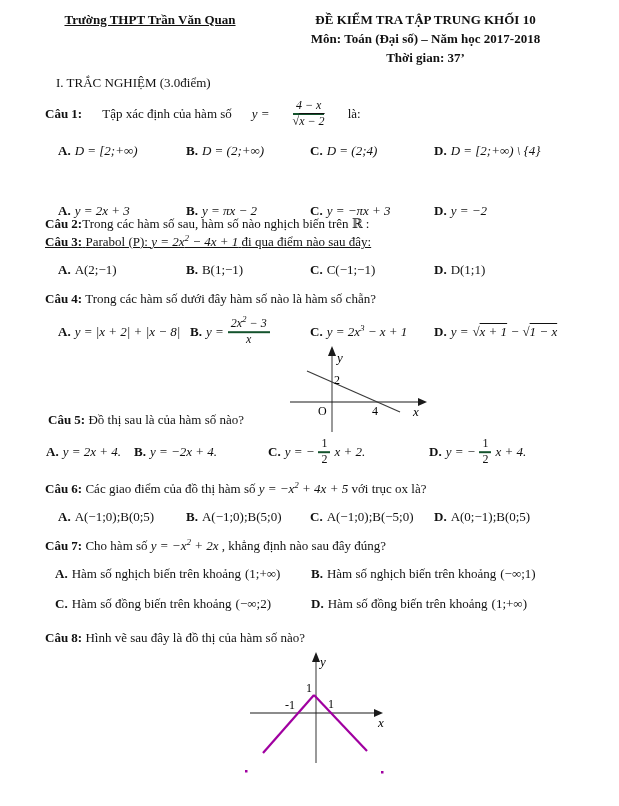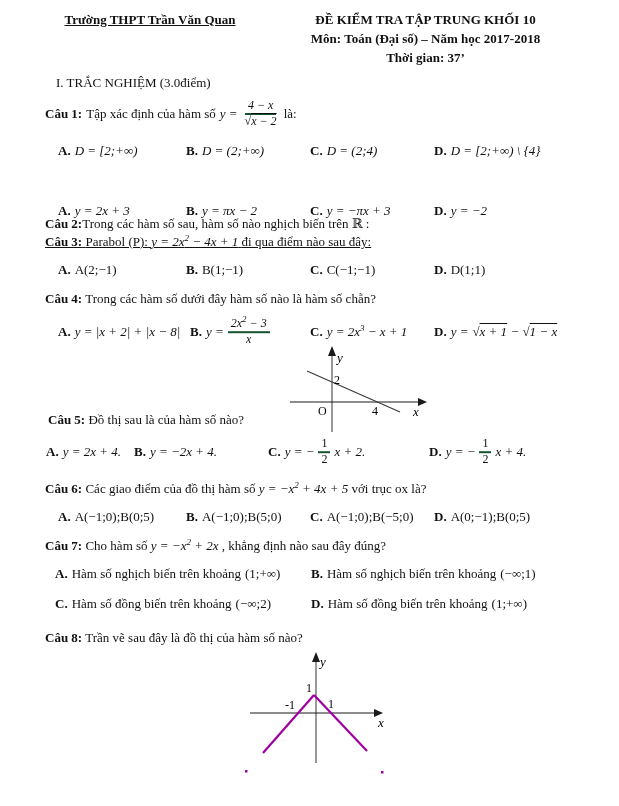--- a/index.html
+++ b/index.html
@@ -2,21 +2,21 @@
 <html><head>
 <meta charset="utf-8">
 <style>
   html,body{margin:0;padding:0;background:#fff;}
   .page{position:relative;width:619px;height:806px;background:#ffffff;overflow:hidden;
         font-family:"Liberation Serif","DejaVu Serif",serif;font-size:13px;color:#111;}
   .abs{position:absolute;}
   .hdr{line-height:19px;text-align:center;font-weight:bold;}
   .hdr .ul{text-decoration:underline;}
   .stem{position:absolute;white-space:nowrap;}
-  .stem.flexed{display:flex;align-items:center;gap:4px;justify-content:center;}
+  .stem.flexed{display:flex;align-items:center;gap:20px;justify-content:center;}
   .qlabel{font-weight:bold;}
   .optrow{position:absolute;left:0;width:619px;}
   .opt{position:absolute;top:50%;transform:translateY(-50%);white-space:nowrap;display:inline-flex;align-items:center;gap:4px;}
   .letter{font-weight:bold;}
   .m{font-style:italic;}
   .frac{display:inline-flex;flex-direction:column;align-items:center;vertical-align:middle;font-size:12px;line-height:1.15;}
   .frac .num{display:block;border-bottom:2px solid #14532d;padding:0 3px;}
   .frac .den{display:block;padding:0 3px;}
   .rad{text-decoration:overline;}
   sup{font-size:9px;line-height:0;}
@@ -235,21 +235,21 @@
         <span>(−∞;2)</span>
       </span>
     <span class="opt" style="left:311px;">
         <b class="letter">D.</b>
         <span>Hàm số đồng biến trên khoảng</span>
         <span>(1;+∞)</span>
       </span>
   </div>
 
   <div class="stem" style="left:45px;top:630px;">
-    <b class="qlabel">Câu 8:</b> <span>Trần vẽ sau đây là đồ thị của hàm số nào?</span>
+    <b class="qlabel">Câu 8:</b> <span>Hình vẽ sau đây là đồ thị của hàm số nào?</span>
   </div>
 
   <svg class="abs" style="left:240px;top:652px;" width="150" height="128" viewBox="0 0 150 128">
     <line x1="76" y1="6" x2="76" y2="111" stroke-width="2" stroke="#999999"></line>
     <polygon points="72,10 76,0 80,10" fill="#1a1a1a"></polygon>
     <line x1="10" y1="61" x2="135" y2="61" stroke-width="1.2" stroke="#1a1a1a"></line>
     <polygon points="134,57 143,61 134,65" fill="#1a1a1a"></polygon>
     <line x1="74" y1="43" x2="23" y2="101" stroke-width="2.2" stroke="#a000a0"></line>
     <line x1="74" y1="43" x2="127" y2="99" stroke-width="2.2" stroke="#a000a0"></line>
     <rect x="5" y="118" width="2.5" height="2.5" fill="#a000a0"></rect>

